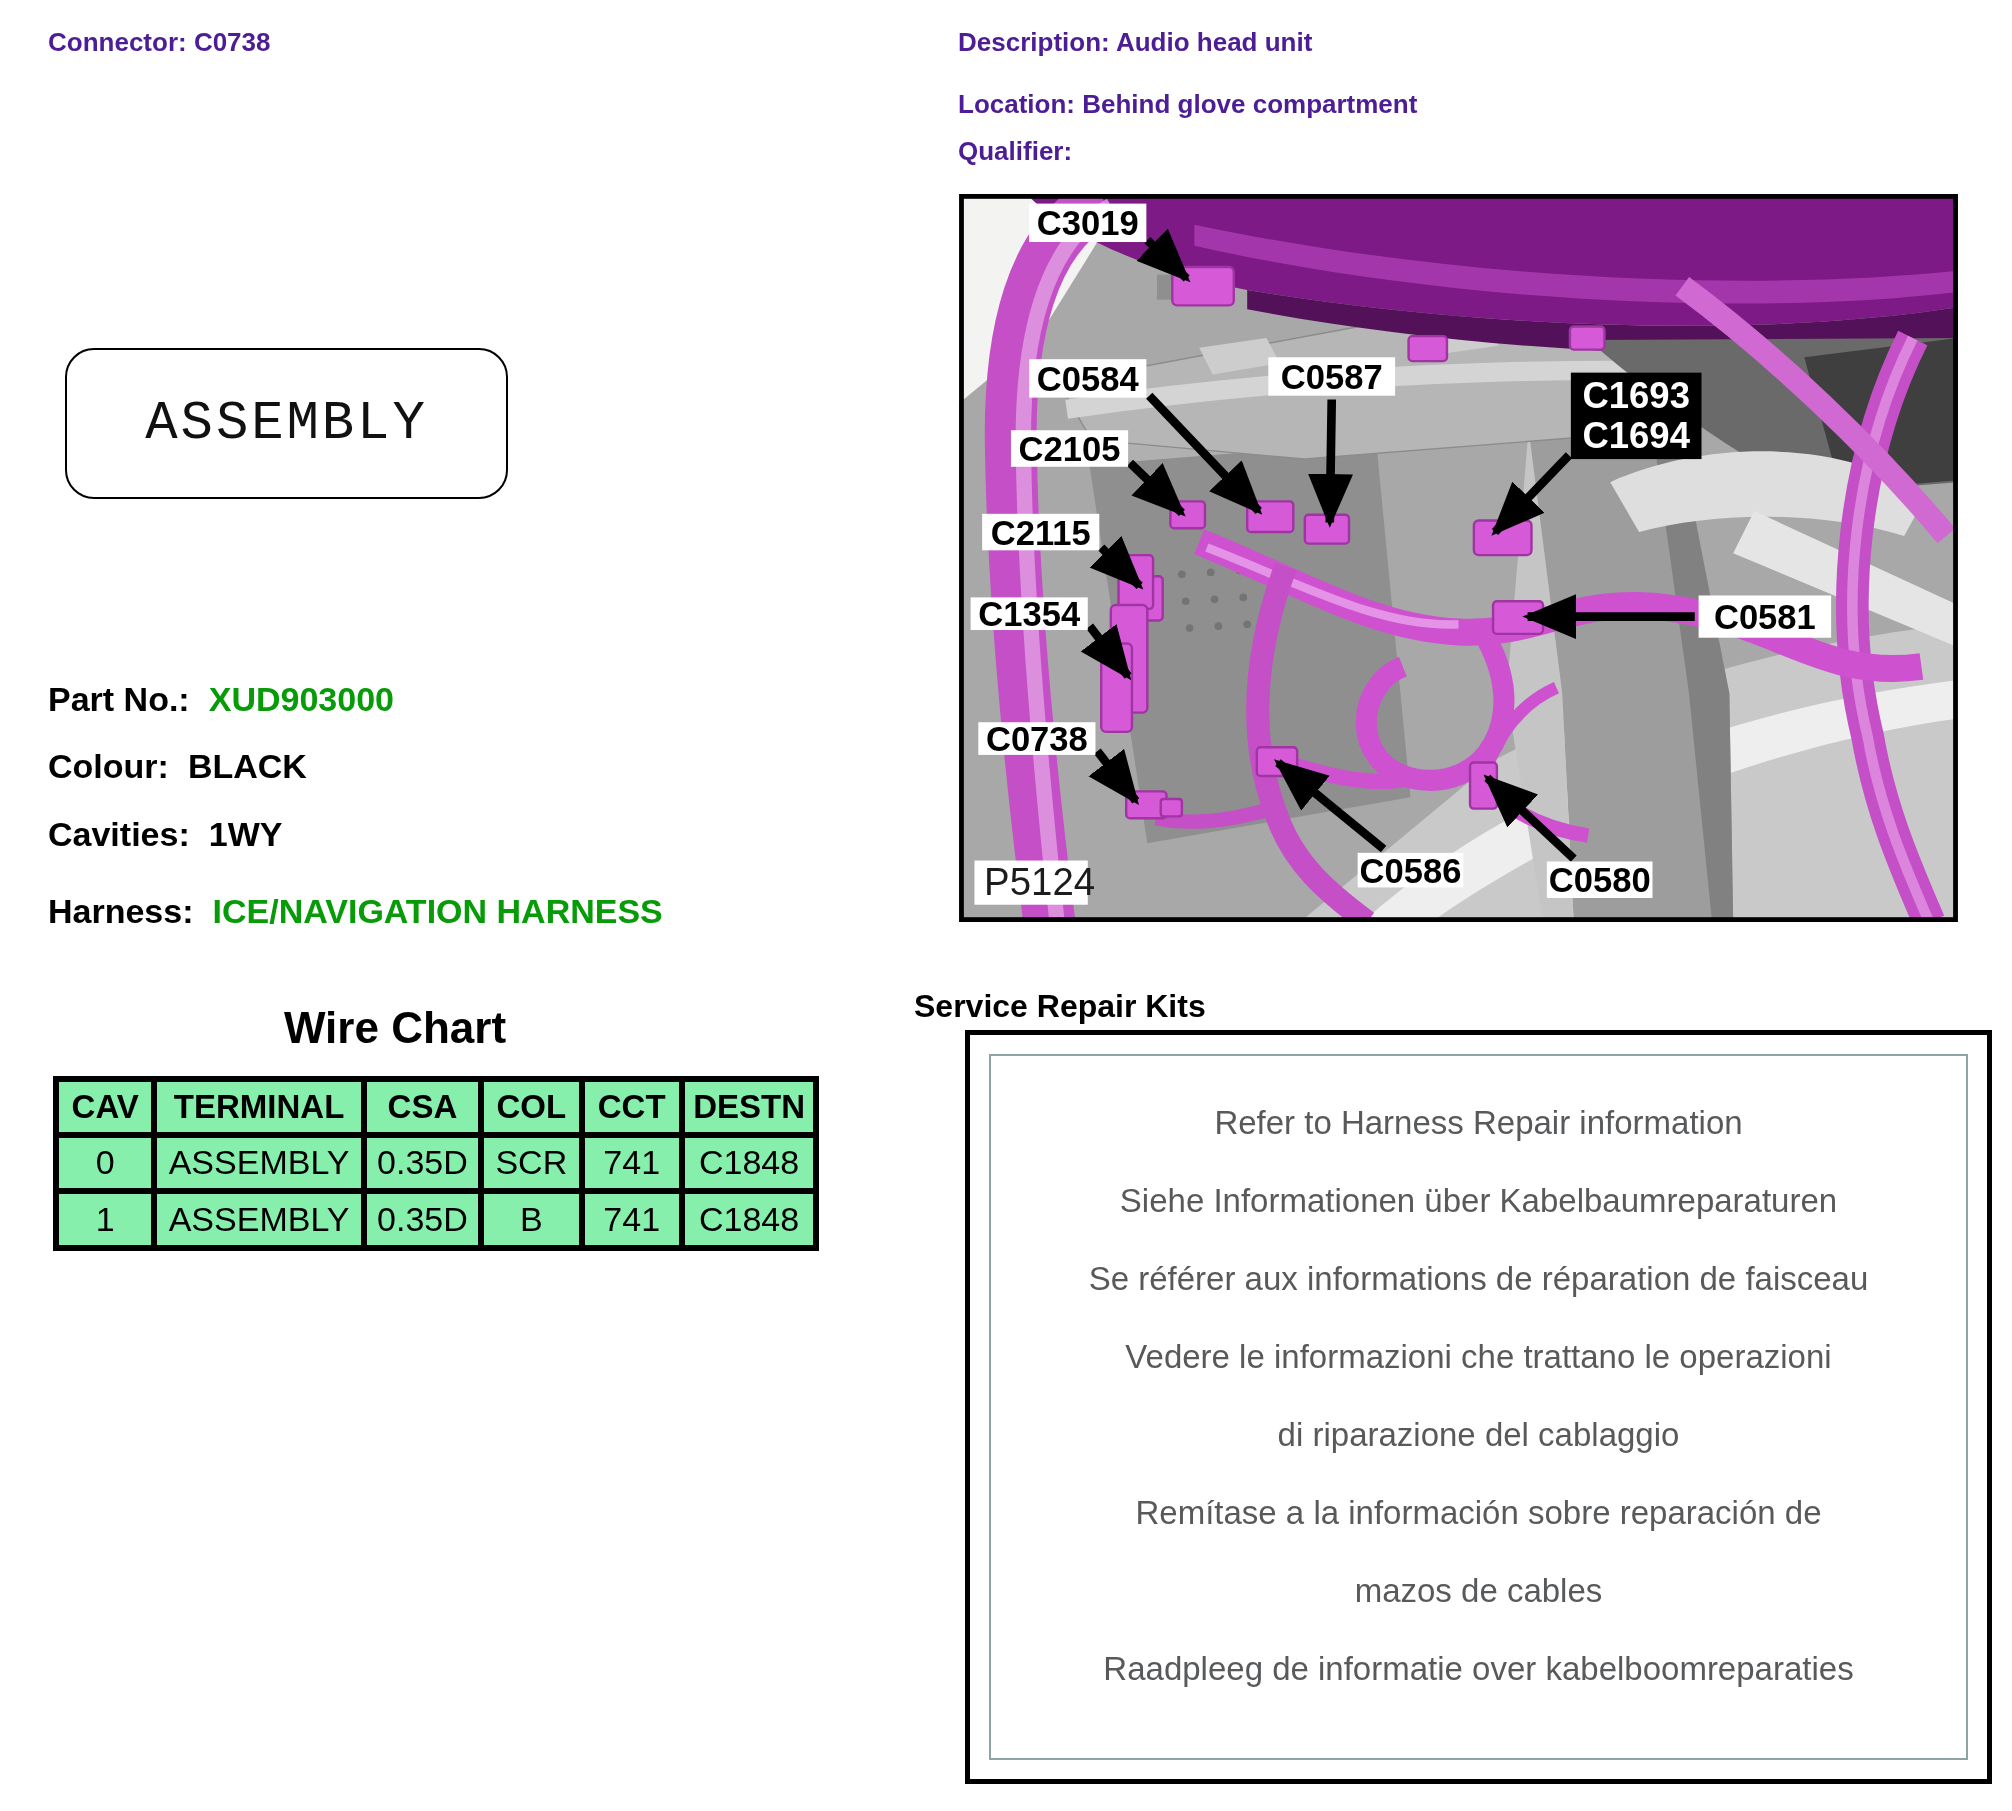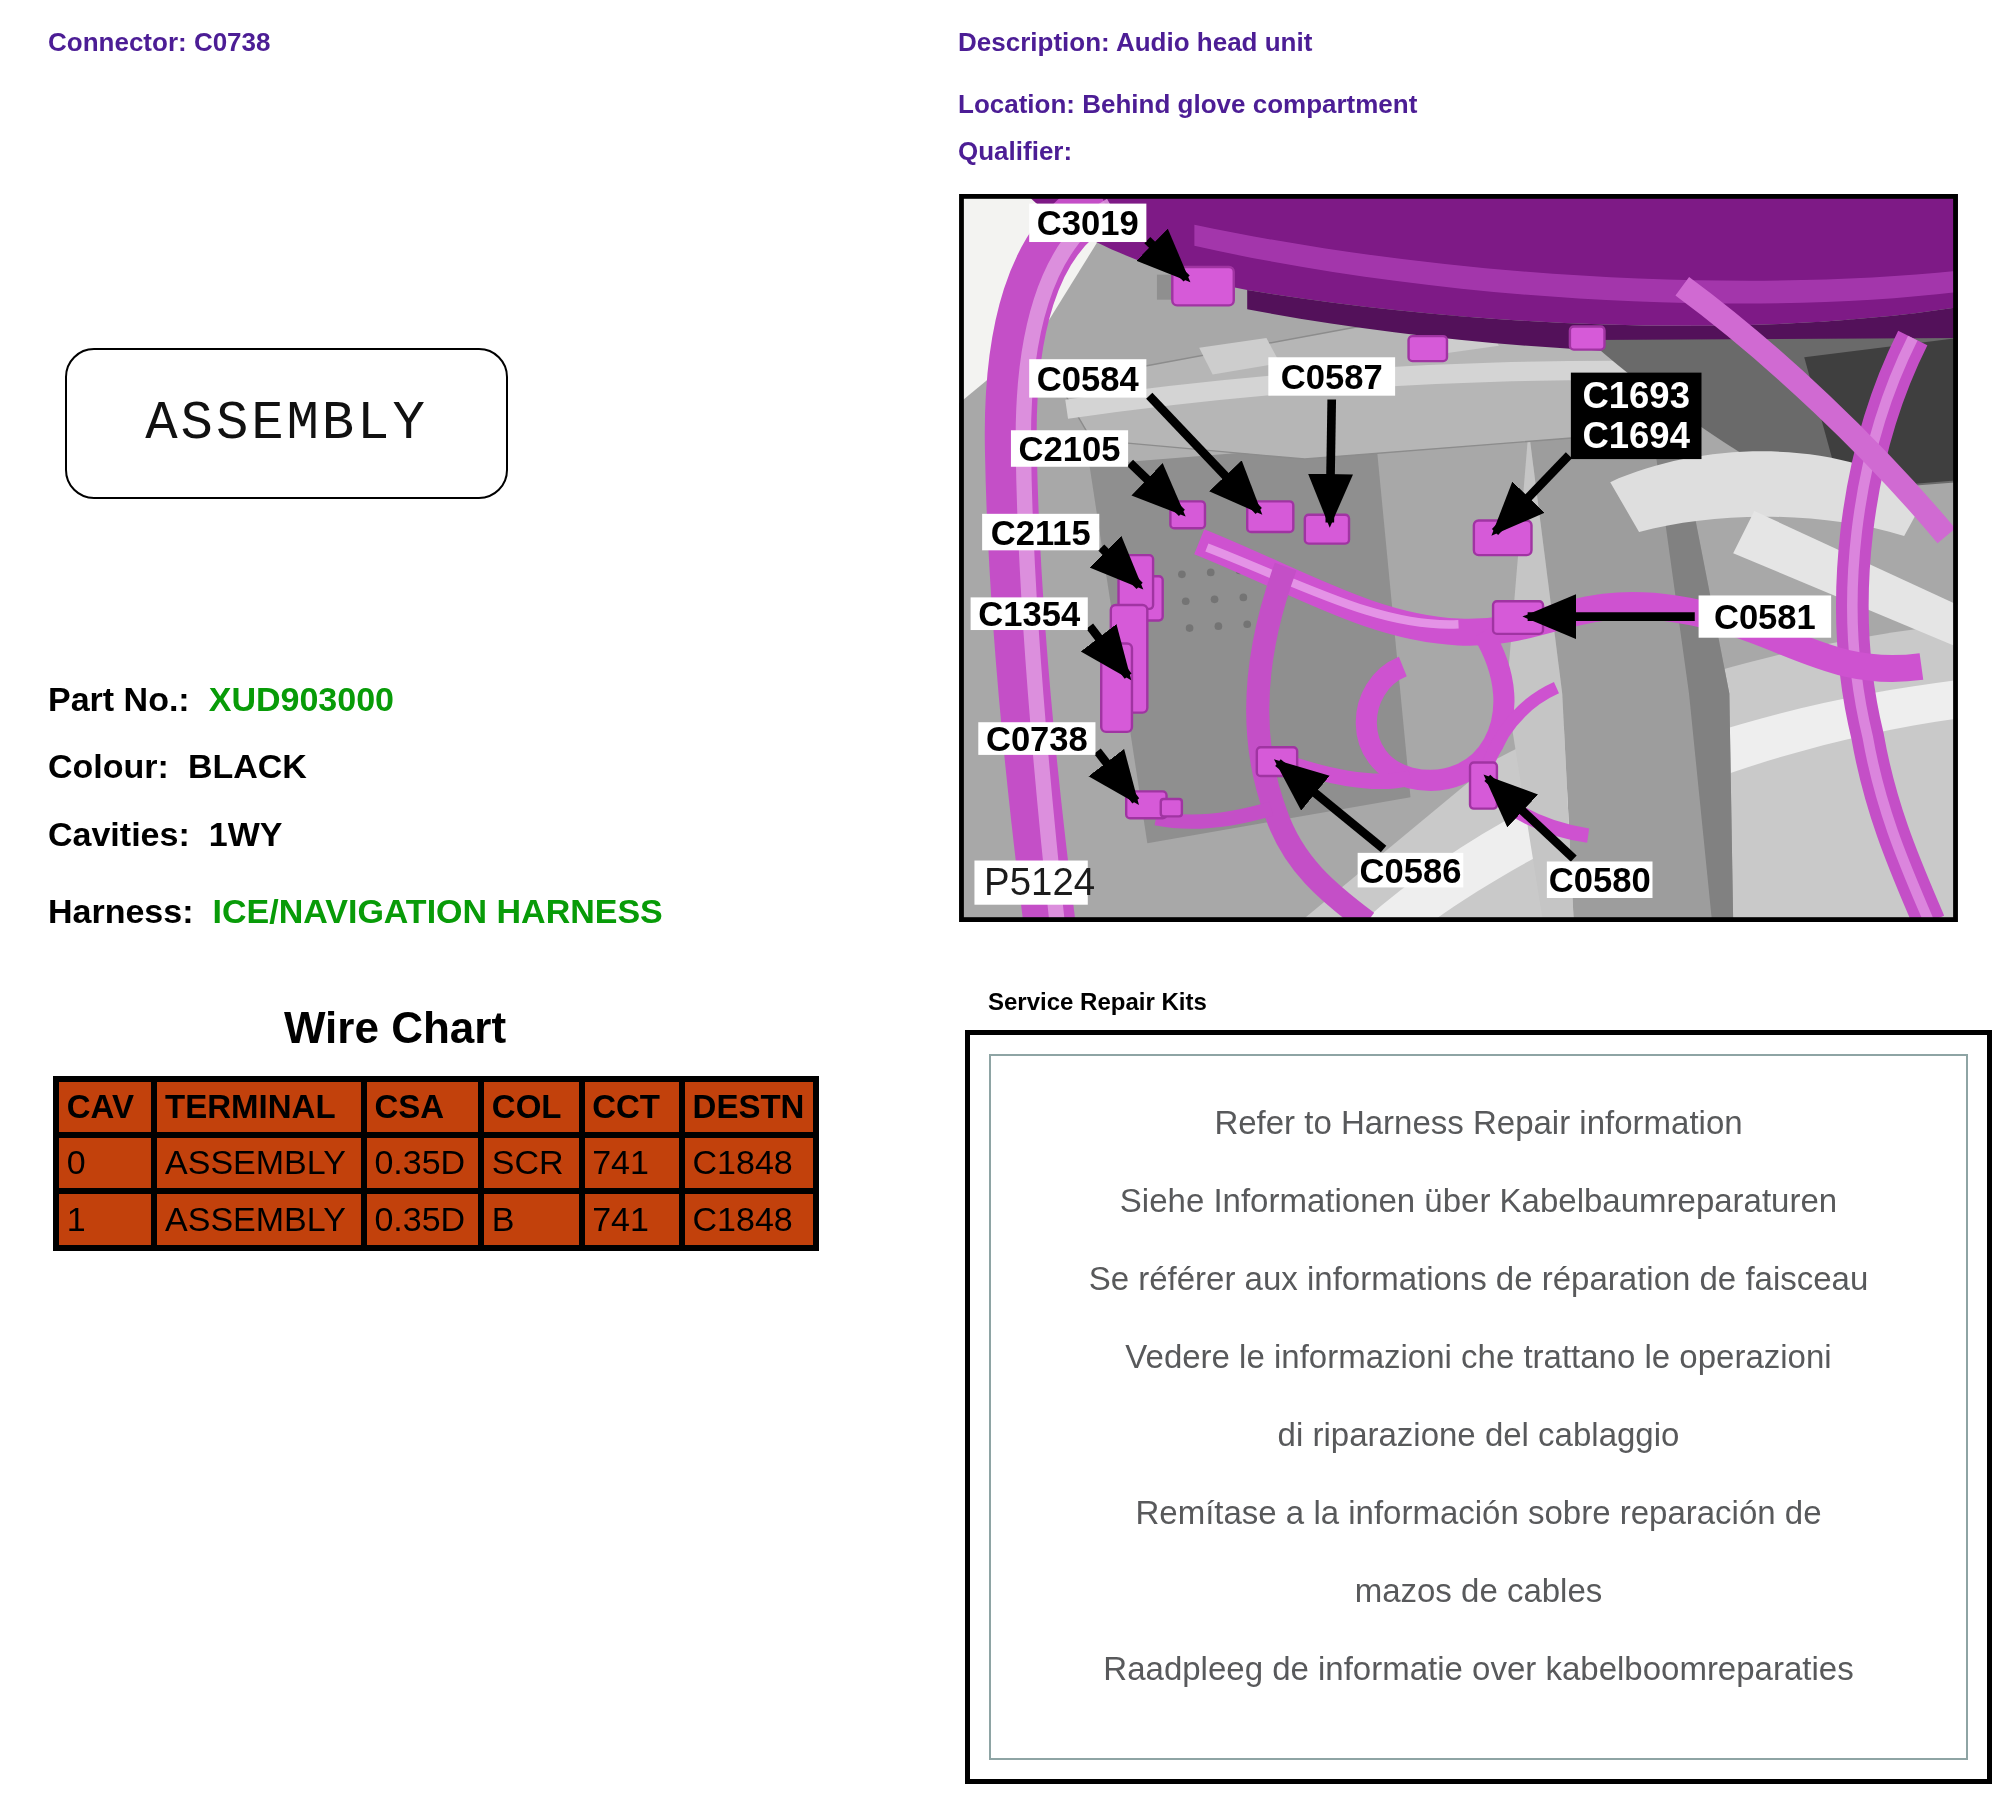--- a/index.html
+++ b/index.html
@@ -16,28 +16,28 @@
   #assembly-box .txt{font-family:"Liberation Mono",monospace;font-size:54px;letter-spacing:2.9px;color:#111;}
 
   .info-line{position:absolute;left:48px;font-size:34px;font-weight:bold;white-space:nowrap;}
   #part-line{top:680px;} #colour-line{top:747px;} #cav-line{top:815px;} #harness-line{top:892px;}
   .info-line .val{margin-left:9.6px;}
   .val-green{color:var(--value-green,#089b08);}
 
   #wire-title{position:absolute;left:53px;top:1003px;width:684px;text-align:center;
     font-size:44px;font-weight:bold;}
   #wire-table{position:absolute;left:53px;top:1076px;border-collapse:collapse;background:#fff;}
-  #wire-table th,#wire-table td{border:6.7px solid #000;padding:5.8px 7.7px;text-align:left;
-    white-space:nowrap;background:#c2410c;}
+  #wire-table th,#wire-table td{border:6.7px solid #000;padding:5.8px 7.7px;text-align:center;
+    white-space:nowrap;background:#86efac;}
   #wire-table th{font-weight:bold;font-size:33px;}
   #wire-table td{font-weight:normal;font-size:34px;}
 
   #photo{position:absolute;left:959px;top:194px;width:999px;height:728px;}
 
-  #svc-heading{position:absolute;left:988px;top:988px;font-size:24px;font-weight:bold;}
+  #svc-heading{position:absolute;left:914px;top:988px;font-size:32px;font-weight:bold;}
   #service-box{position:absolute;left:965px;top:1030px;width:1027px;height:754px;
     border:5.8px solid #000;background:#fff;box-sizing:border-box;padding:19px;}
   #service-inner{width:100%;height:100%;border:2.9px solid var(--service-border,#8ea4a4);
     box-sizing:border-box;padding-top:48px;text-align:center;overflow:hidden;}
   .svc-line{font-size:33px;line-height:38px;margin-bottom:40px;color:var(--service-text,#58595b);}
 </style>
 </head>
 <body>
 
 <div id="page">

